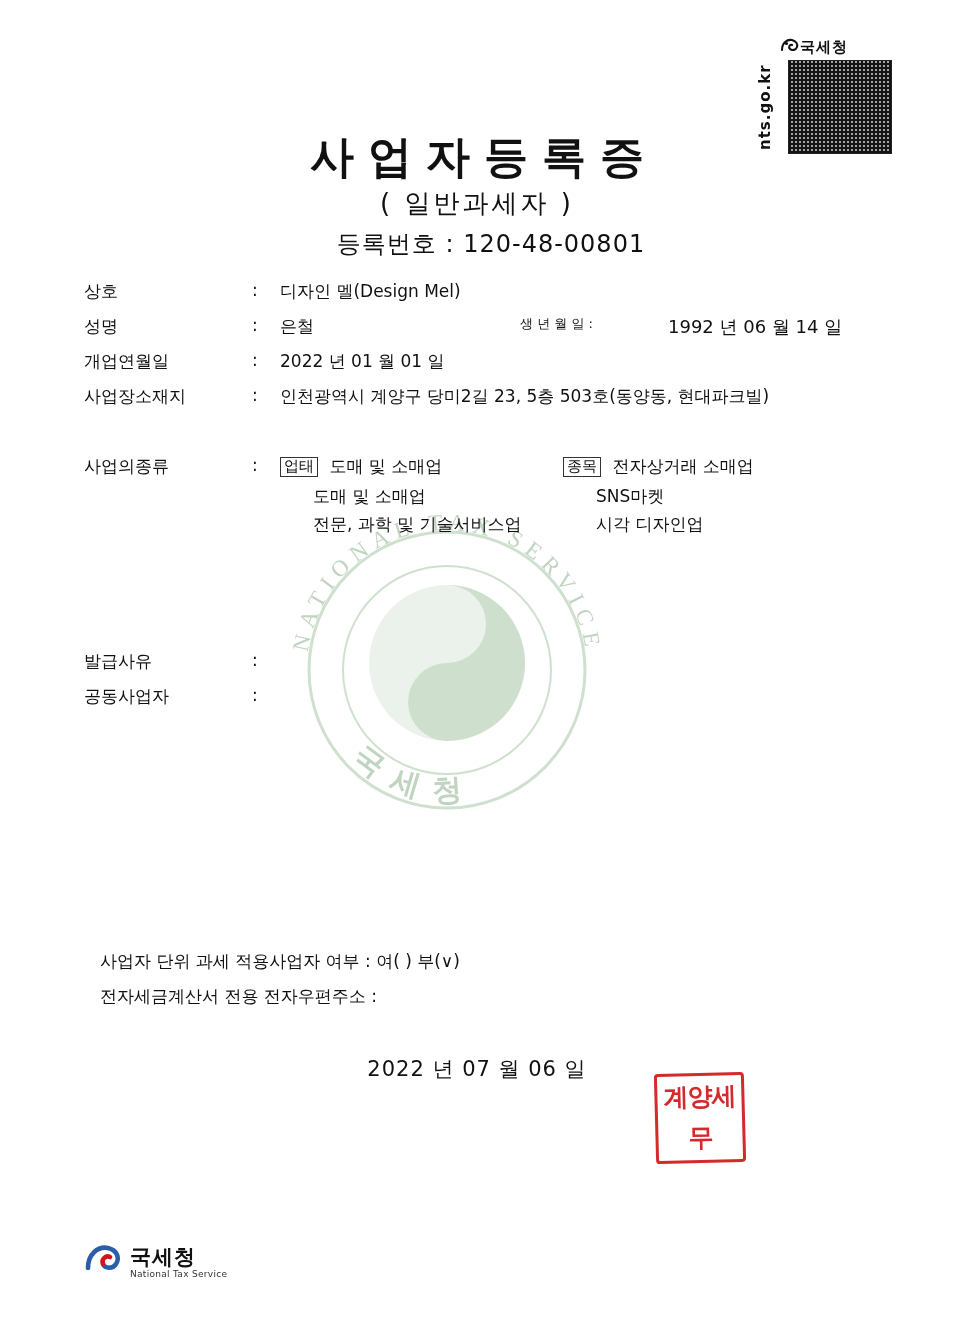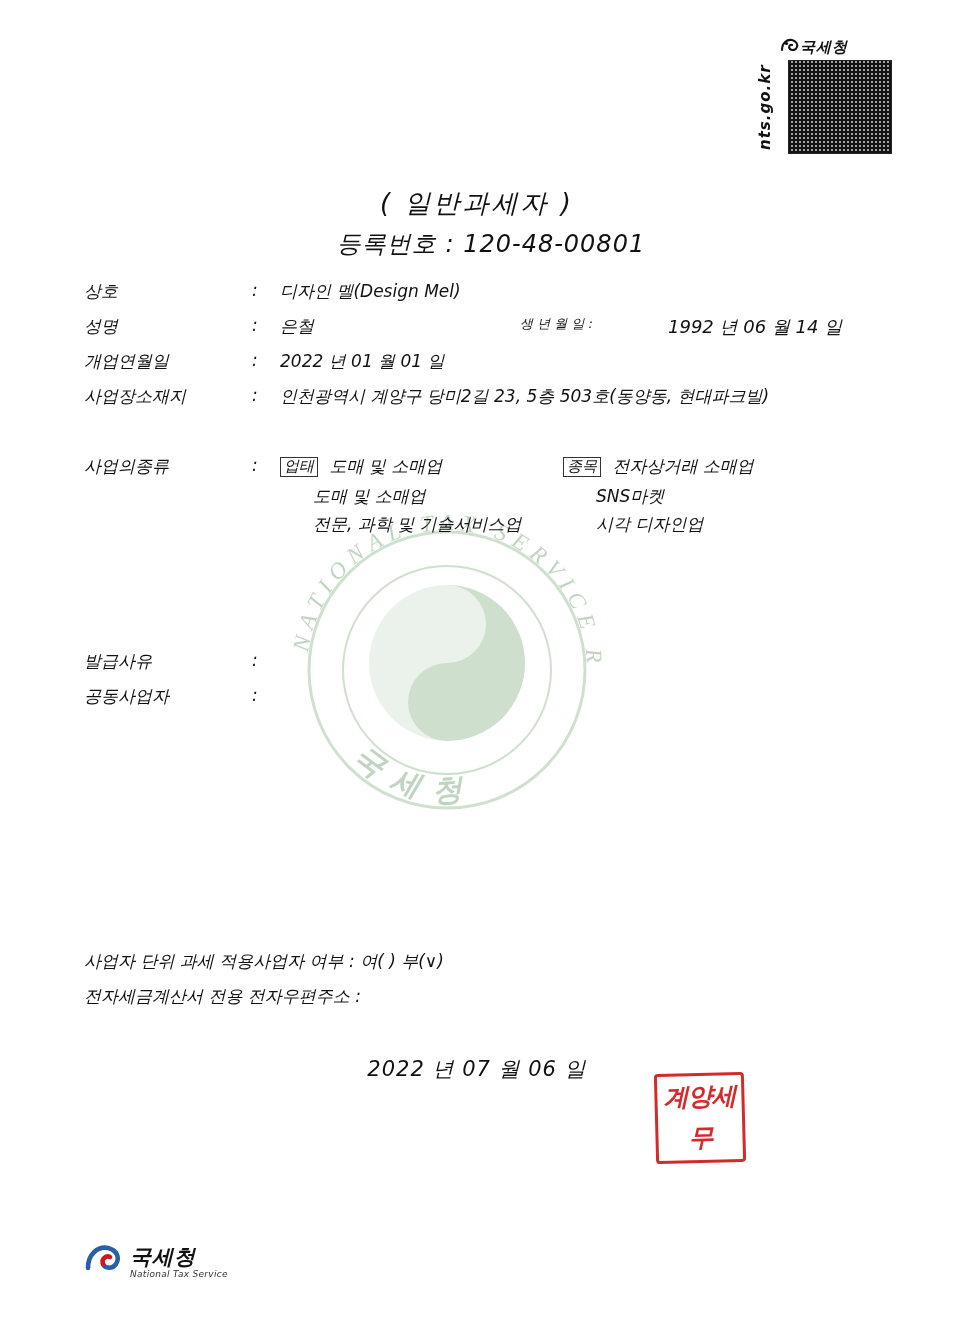--- a/index.html
+++ b/index.html
@@ -14,21 +14,20 @@
     position: relative;
     font-family: "DejaVu Sans", "Liberation Sans", sans-serif;
     color: #1a1a1a;
     overflow: hidden;
   }
 
   .page {
     position: absolute;
     inset: 0;
     padding: 0;
-    font-style: italic;
   }
 
   
   .qr-block {
     position: absolute;
     top: 36px;
     left: 756px;
     width: 140px;
     height: 120px;
   }
@@ -192,21 +191,21 @@
     top: 500px;
     width: 340px;
     height: 340px;
     pointer-events: none;
     opacity: .55;
   }
 
   
   .stmt {
     position: absolute;
-    left: 84px;
+    left: 100px;
     font-size: 17px;
     color: #111;
     white-space: nowrap;
   }
   .stmt-1 { top: 950px; }
   .stmt-2 { top: 985px; }
 
   
   .issue-date {
     position: absolute;
@@ -293,20 +292,21 @@
       <svg viewBox="0 0 22 22" width="22" height="22">
         <path d="M4 14 C4 7, 9 3, 14 4 C18 5, 20 8, 19 11 C18 14, 14 15, 12 13 C10 11, 12 8, 14 9" fill="none" stroke="#111" stroke-width="2.1" stroke-linecap="round"></path>
         <circle cx="8.5" cy="7.5" r="1.6" fill="#111"></circle>
       </svg>
     </div>
     <div class="qr-top-label">국세청</div>
     <div class="qr-label-vertical">nts.go.kr</div>
     <div class="qr-code"></div>
   </div>
 
+  <div class="title-main">사업자등록증</div>
   <div class="title-sub">( 일반과세자 )</div>
   <div class="reg-number">등록번호 : 120-48-00801</div>
 
   <div class="watermark">
     <svg viewBox="0 0 340 340" width="340" height="340">
       <defs>
         <path id="arcTop" d="M 30 170 A 140 140 0 0 1 310 170"></path>
         <path id="arcBottom" d="M 40 170 A 130 130 0 0 0 300 170"></path>
       </defs>
       <circle cx="170" cy="170" r="138" fill="none" stroke="#a9c8a9" stroke-width="3"></circle>

